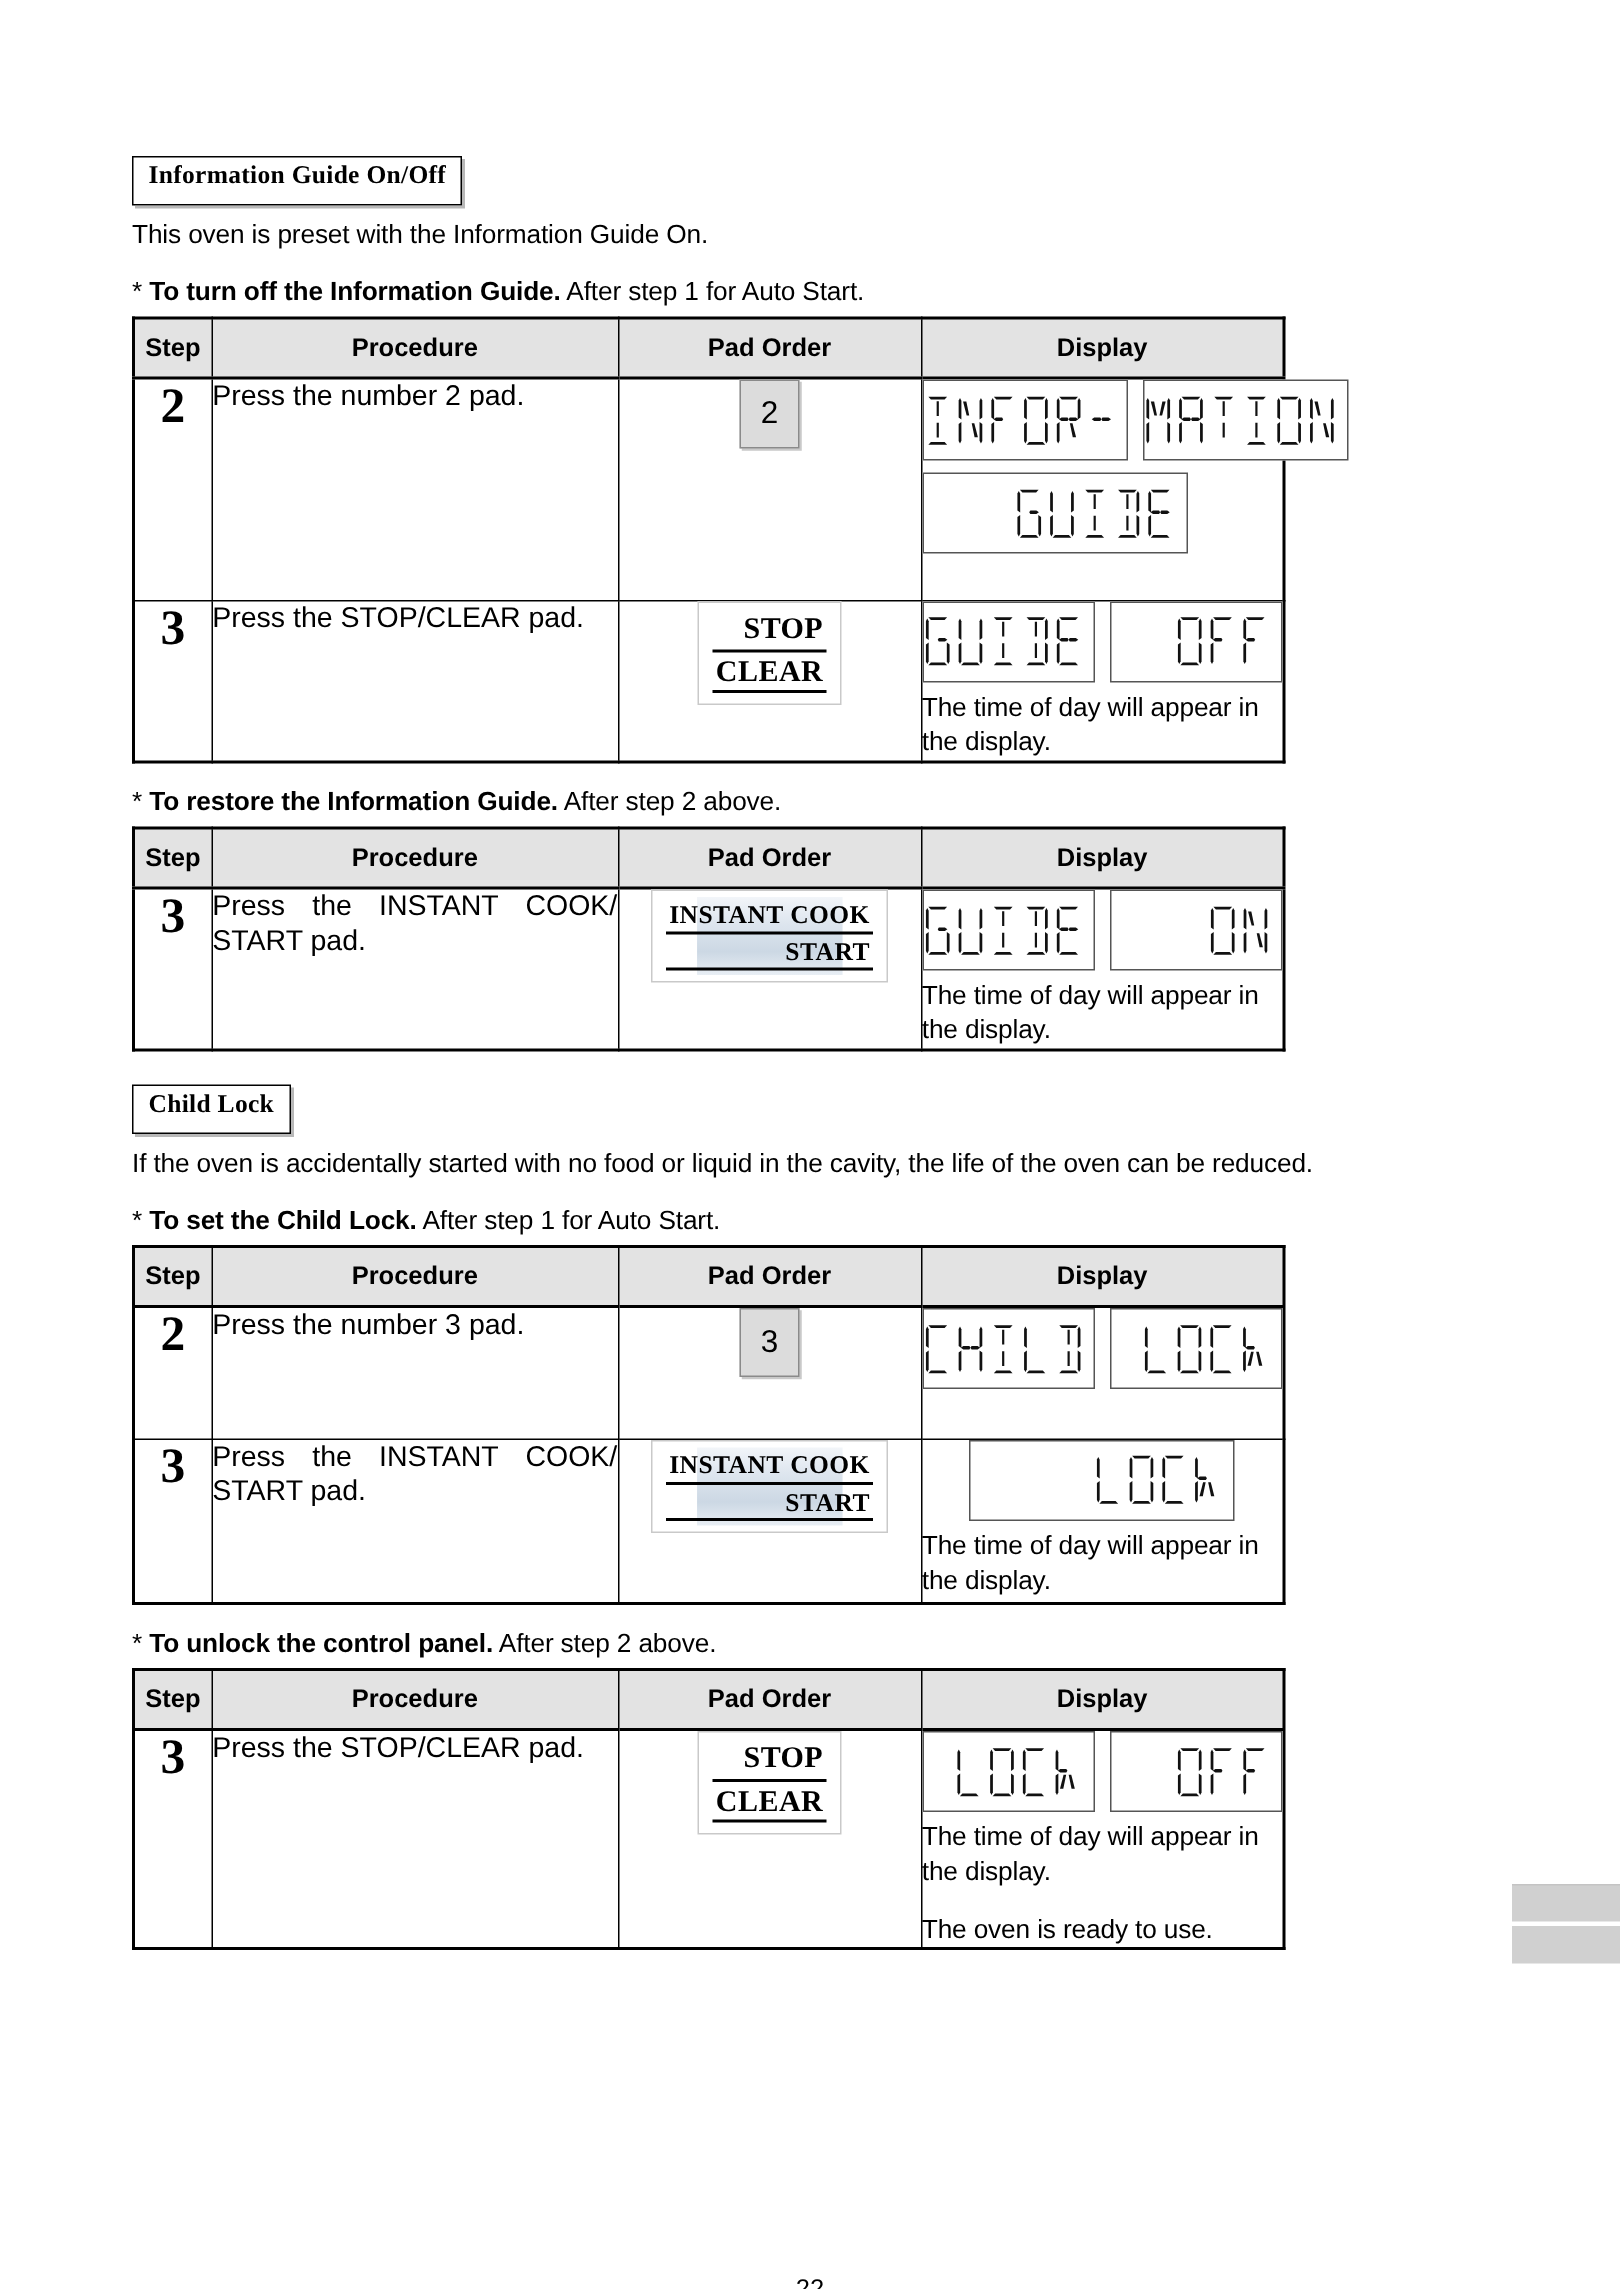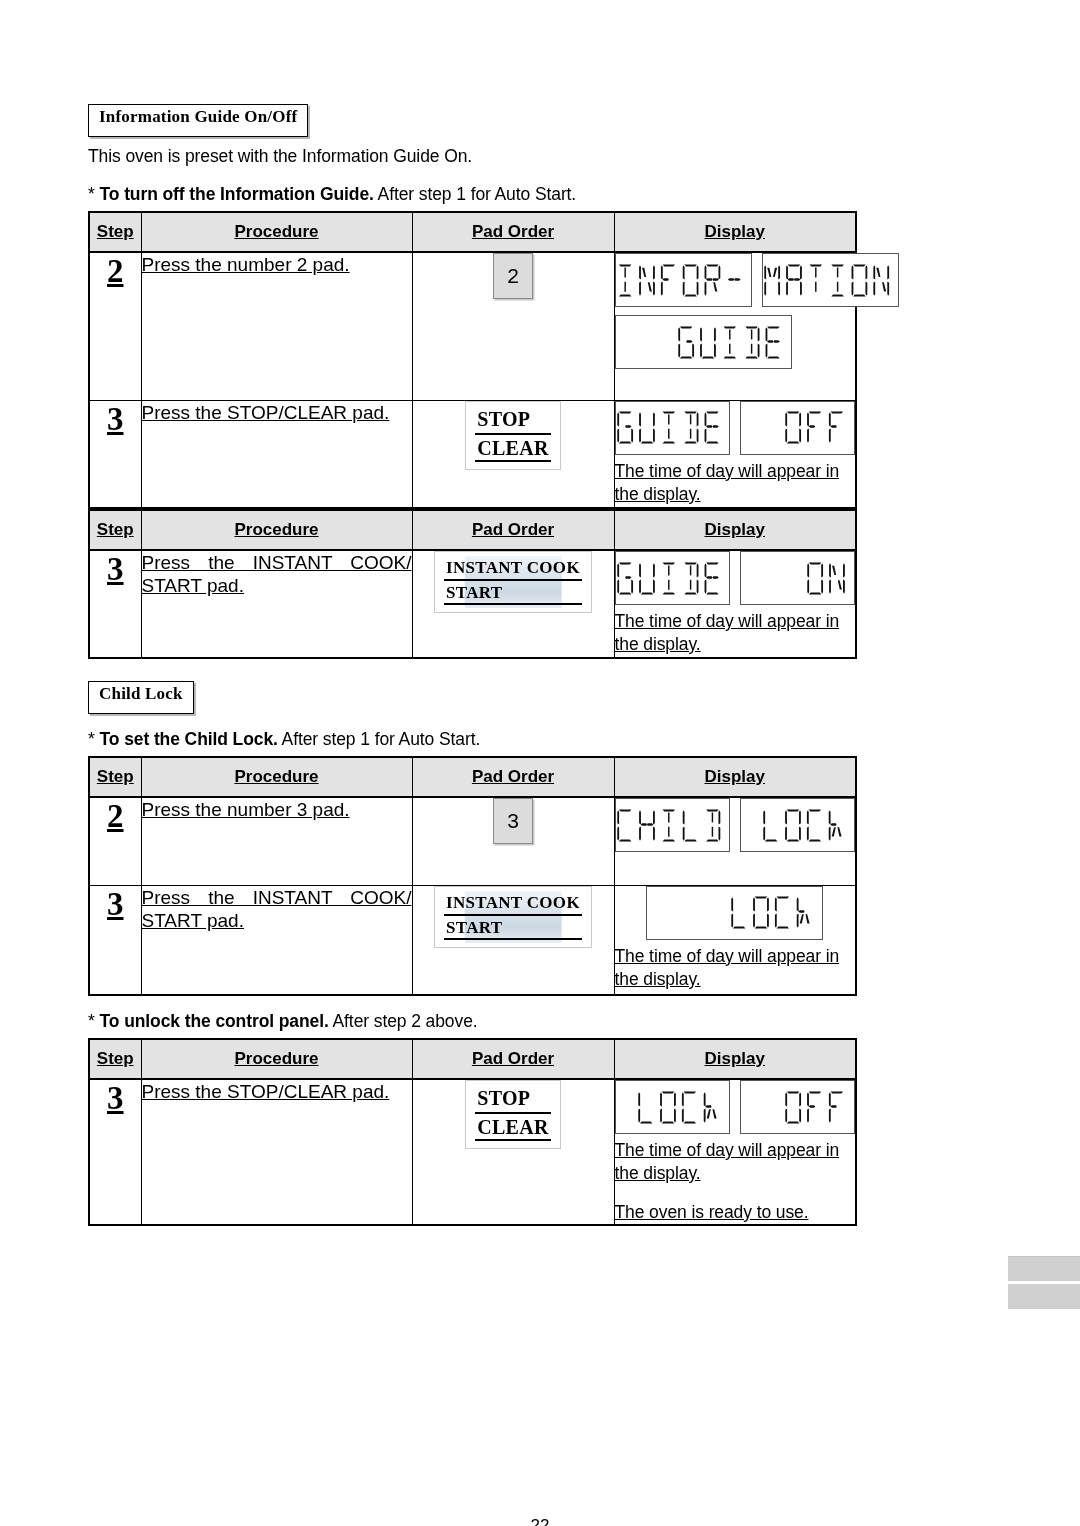--- a/index.html
+++ b/index.html
@@ -42,21 +42,20 @@
     letter-spacing:-0.1px;
   }
   .starline b{font-weight:bold;}
 
   
   table.proc{
     border-collapse:collapse;
     width:769px;
     table-layout:fixed;
     border:2.5px solid #000;
-    text-decoration:underline;
   }
   table.proc td, table.proc th{
     border:1.2px solid #000;
     vertical-align:top;
     padding:0;
   }
   table.proc thead th{
     background:#e3e3e3;
     font-size:17px;
     font-weight:bold;
@@ -104,21 +103,21 @@
     text-align:center;
     font-family:"Liberation Sans", sans-serif;
   }
   .textpad{
     display:inline-block;
     background:#fff;
     border:1.5px solid #c9c9c9;
     padding:6px 9px 7px 9px;
     font-family:"Liberation Serif", serif;
     font-weight:bold;
-    text-align:left;
+    text-align:right;
     position:relative;
   }
   .textpad .l1{
     display:block;
     border-bottom:2.2px solid #000;
     padding:0 2px 1px 2px;
     letter-spacing:0.3px;
   }
   .textpad .l2{
     display:block;
@@ -438,20 +437,24 @@
                   </g>
                 </svg>
             </div>
           </div>
           <div class="disp-note">The time of day will appear in the display.</div>
         </td>
       </tr>
     </tbody>
   </table>
 
+  <div class="starline">
+    <span>*</span>
+    <b>To restore the Information Guide.</b><span> After step 2 above.</span>
+  </div>
 
   <table class="proc">
     <colgroup>
         <col class="c-step">
         <col class="c-proc">
         <col class="c-pad">
         <col class="c-disp">
       </colgroup>
     <thead>
       <tr>
@@ -542,20 +545,21 @@
           <div class="disp-note">The time of day will appear in the display.</div>
         </td>
       </tr>
     </tbody>
   </table>
 
   
   <div style="height:22px"></div>
   <div class="sec-head">Child Lock</div>
 
+  <div class="para">If the oven is accidentally started with no food or liquid in the cavity, the life of the oven can be reduced.</div>
 
   <div class="starline">
     <span>*</span>
     <b>To set the Child Lock.</b><span> After step 1 for Auto Start.</span>
   </div>
 
   <table class="proc">
     <colgroup>
         <col class="c-step">
         <col class="c-proc">

